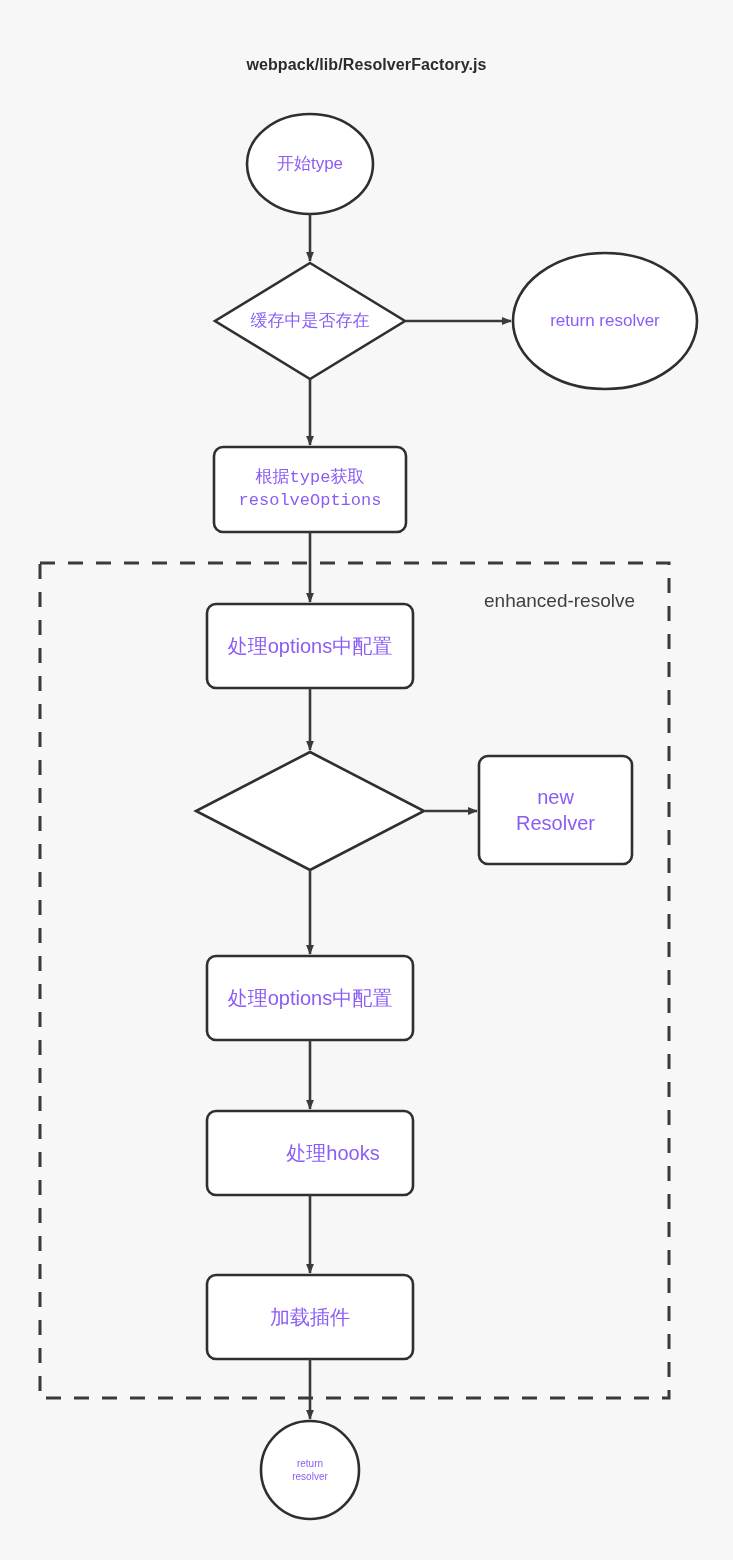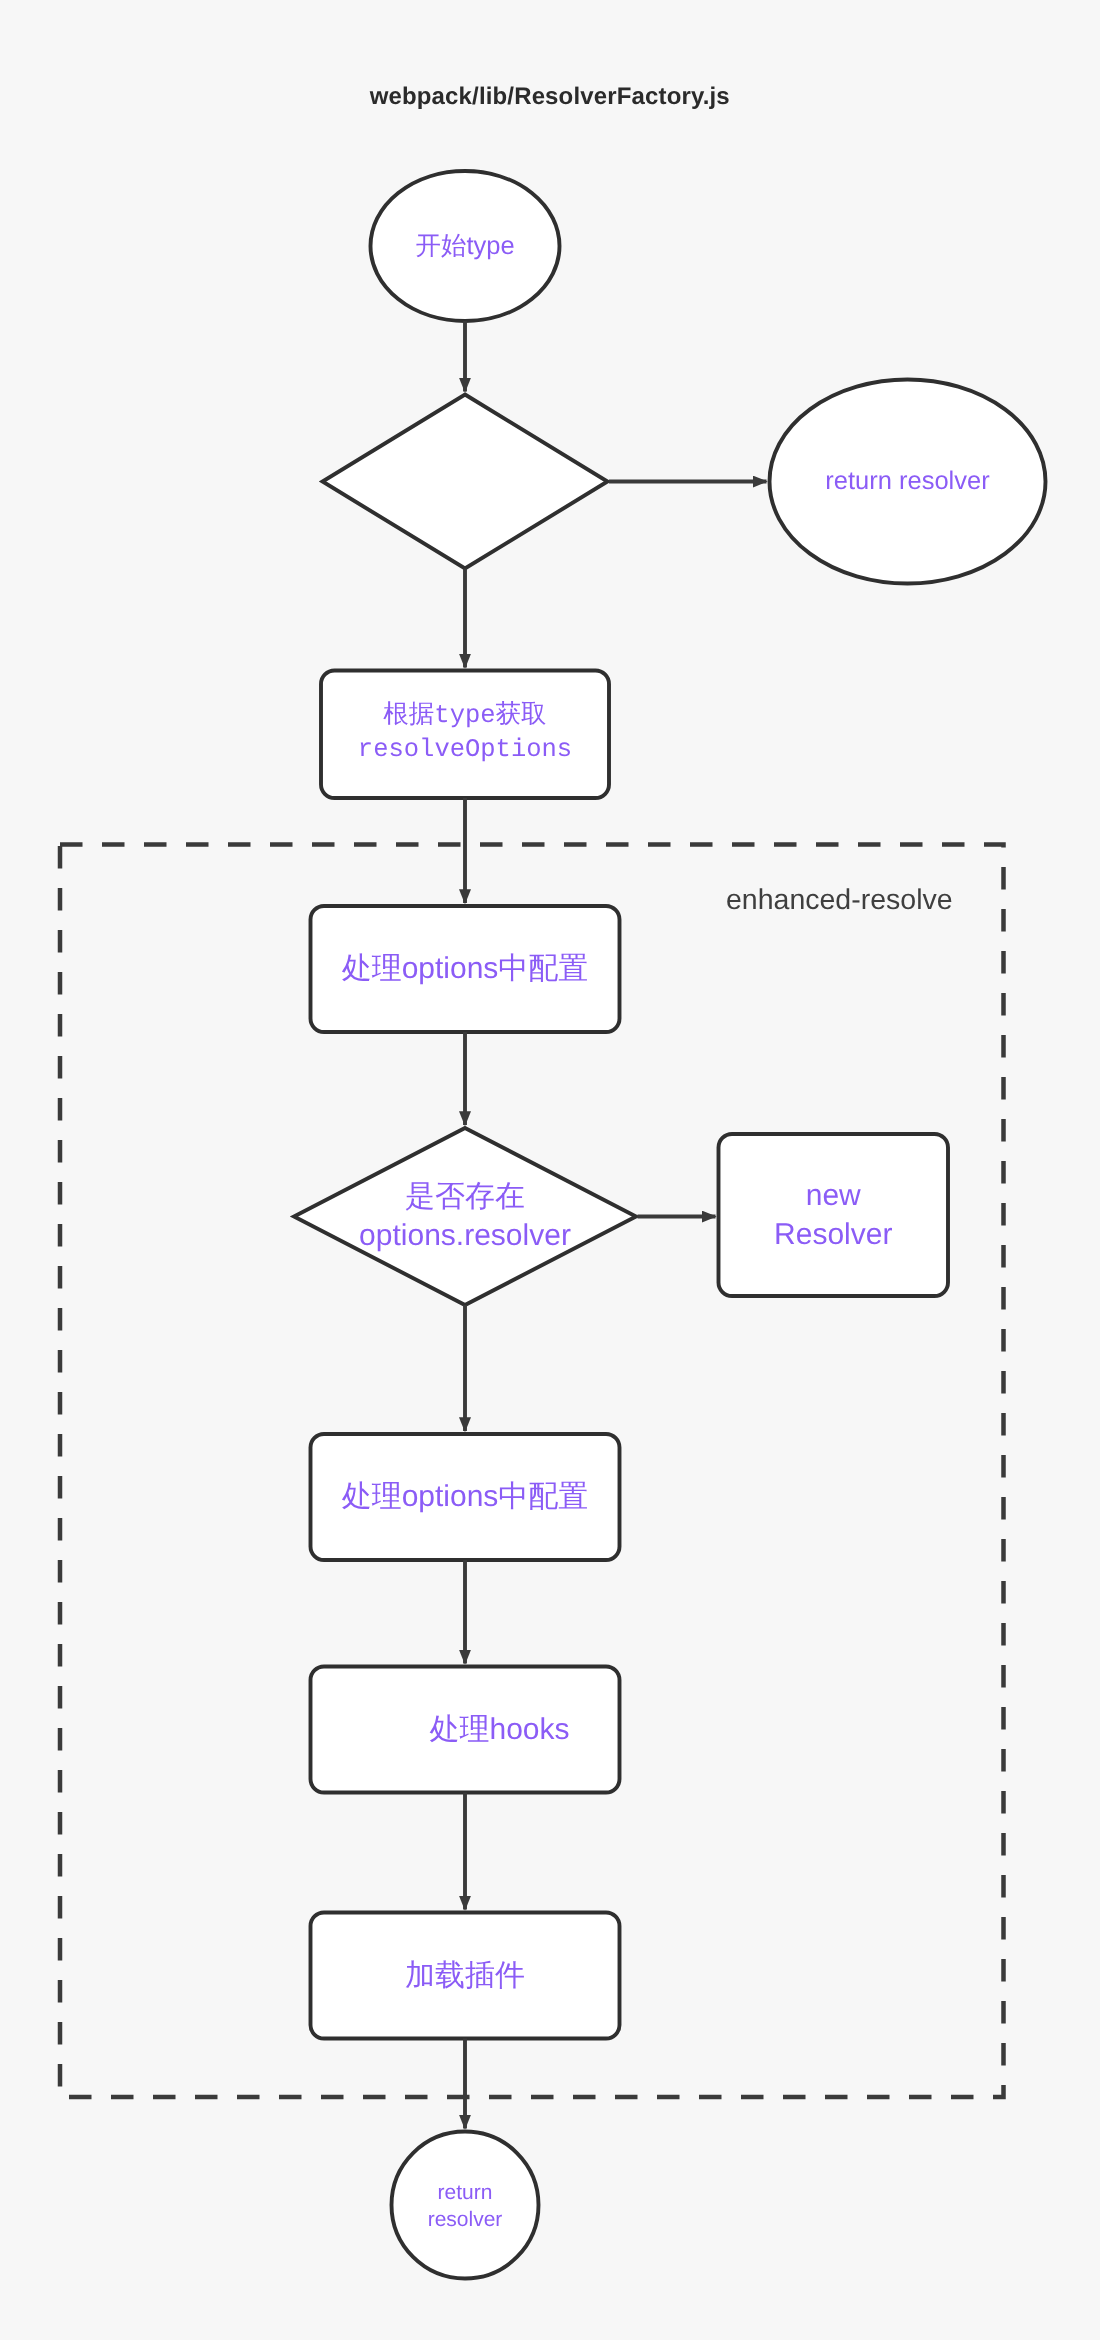--- a/index.html
+++ b/index.html
@@ -51,21 +51,21 @@
     pointer-events: none;
   }
   .group-caption {
     position: absolute;
     color: #3f3f3f;
     font-size: 19px;
     white-space: nowrap;
   }
   .fs-17 { font-size: 17px; }
   .fs-16 { font-size: 20px; }
-  .fs-15 { font-size: 14px; }
+  .fs-15 { font-size: 10px; }
 </style>
 </head>
 <body>
 
 <div id="diagram-root">
 
   <div class="chart-title">webpack/lib/ResolverFactory.js</div>
 
   <svg id="flow-svg" viewBox="0 0 733 1560">
     <defs>
@@ -114,30 +114,29 @@
 
     <line x1="310" y1="1040" x2="310" y2="1109" stroke="#3a3a3a" stroke-width="2.6" marker-end="url(#arrowhead)"></line>
 
     <line x1="310" y1="1195" x2="310" y2="1273" stroke="#3a3a3a" stroke-width="2.6" marker-end="url(#arrowhead)"></line>
 
     <line x1="310" y1="1359" x2="310" y2="1419" stroke="#3a3a3a" stroke-width="2.6" marker-end="url(#arrowhead)"></line>
   </svg>
 
   <div class="node-label fs-17" style="left:247px; top:139px; width:126px; height:50px;">开始type</div>
 
+  <div class="node-label fs-17" style="left:218px; top:301px; width:184px; height:40px;">缓存中是否存在</div>
 
   <div class="node-label fs-17" style="left:513px; top:301px; width:184px; height:40px;">return resolver</div>
 
   <div class="node-label fs-17" style="left:214px; top:447px; width:192px; height:85px;font-family:Liberation Mono, monospace;">根据type获取
 resolveOptions</div>
 
   <div class="node-label fs-16" style="left:207px; top:604px; width:206px; height:84px;">处理options中配置</div>
 
-  <div class="node-label fs-16" style="left:207px; top:781px; width:206px; height:60px;">是否存在
-options.resolver</div>
 
   <div class="node-label fs-16" style="left:479px; top:756px; width:153px; height:108px;">new
 Resolver</div>
 
   <div class="node-label fs-16" style="left:207px; top:956px; width:206px; height:84px;">处理options中配置</div>
 
   <div class="node-label fs-16" style="left:207px; top:1111px; width:206px; height:84px;padding-left:23px;">处理hooks</div>
 
   <div class="node-label fs-16" style="left:207px; top:1275px; width:206px; height:84px;">加载插件</div>
 

